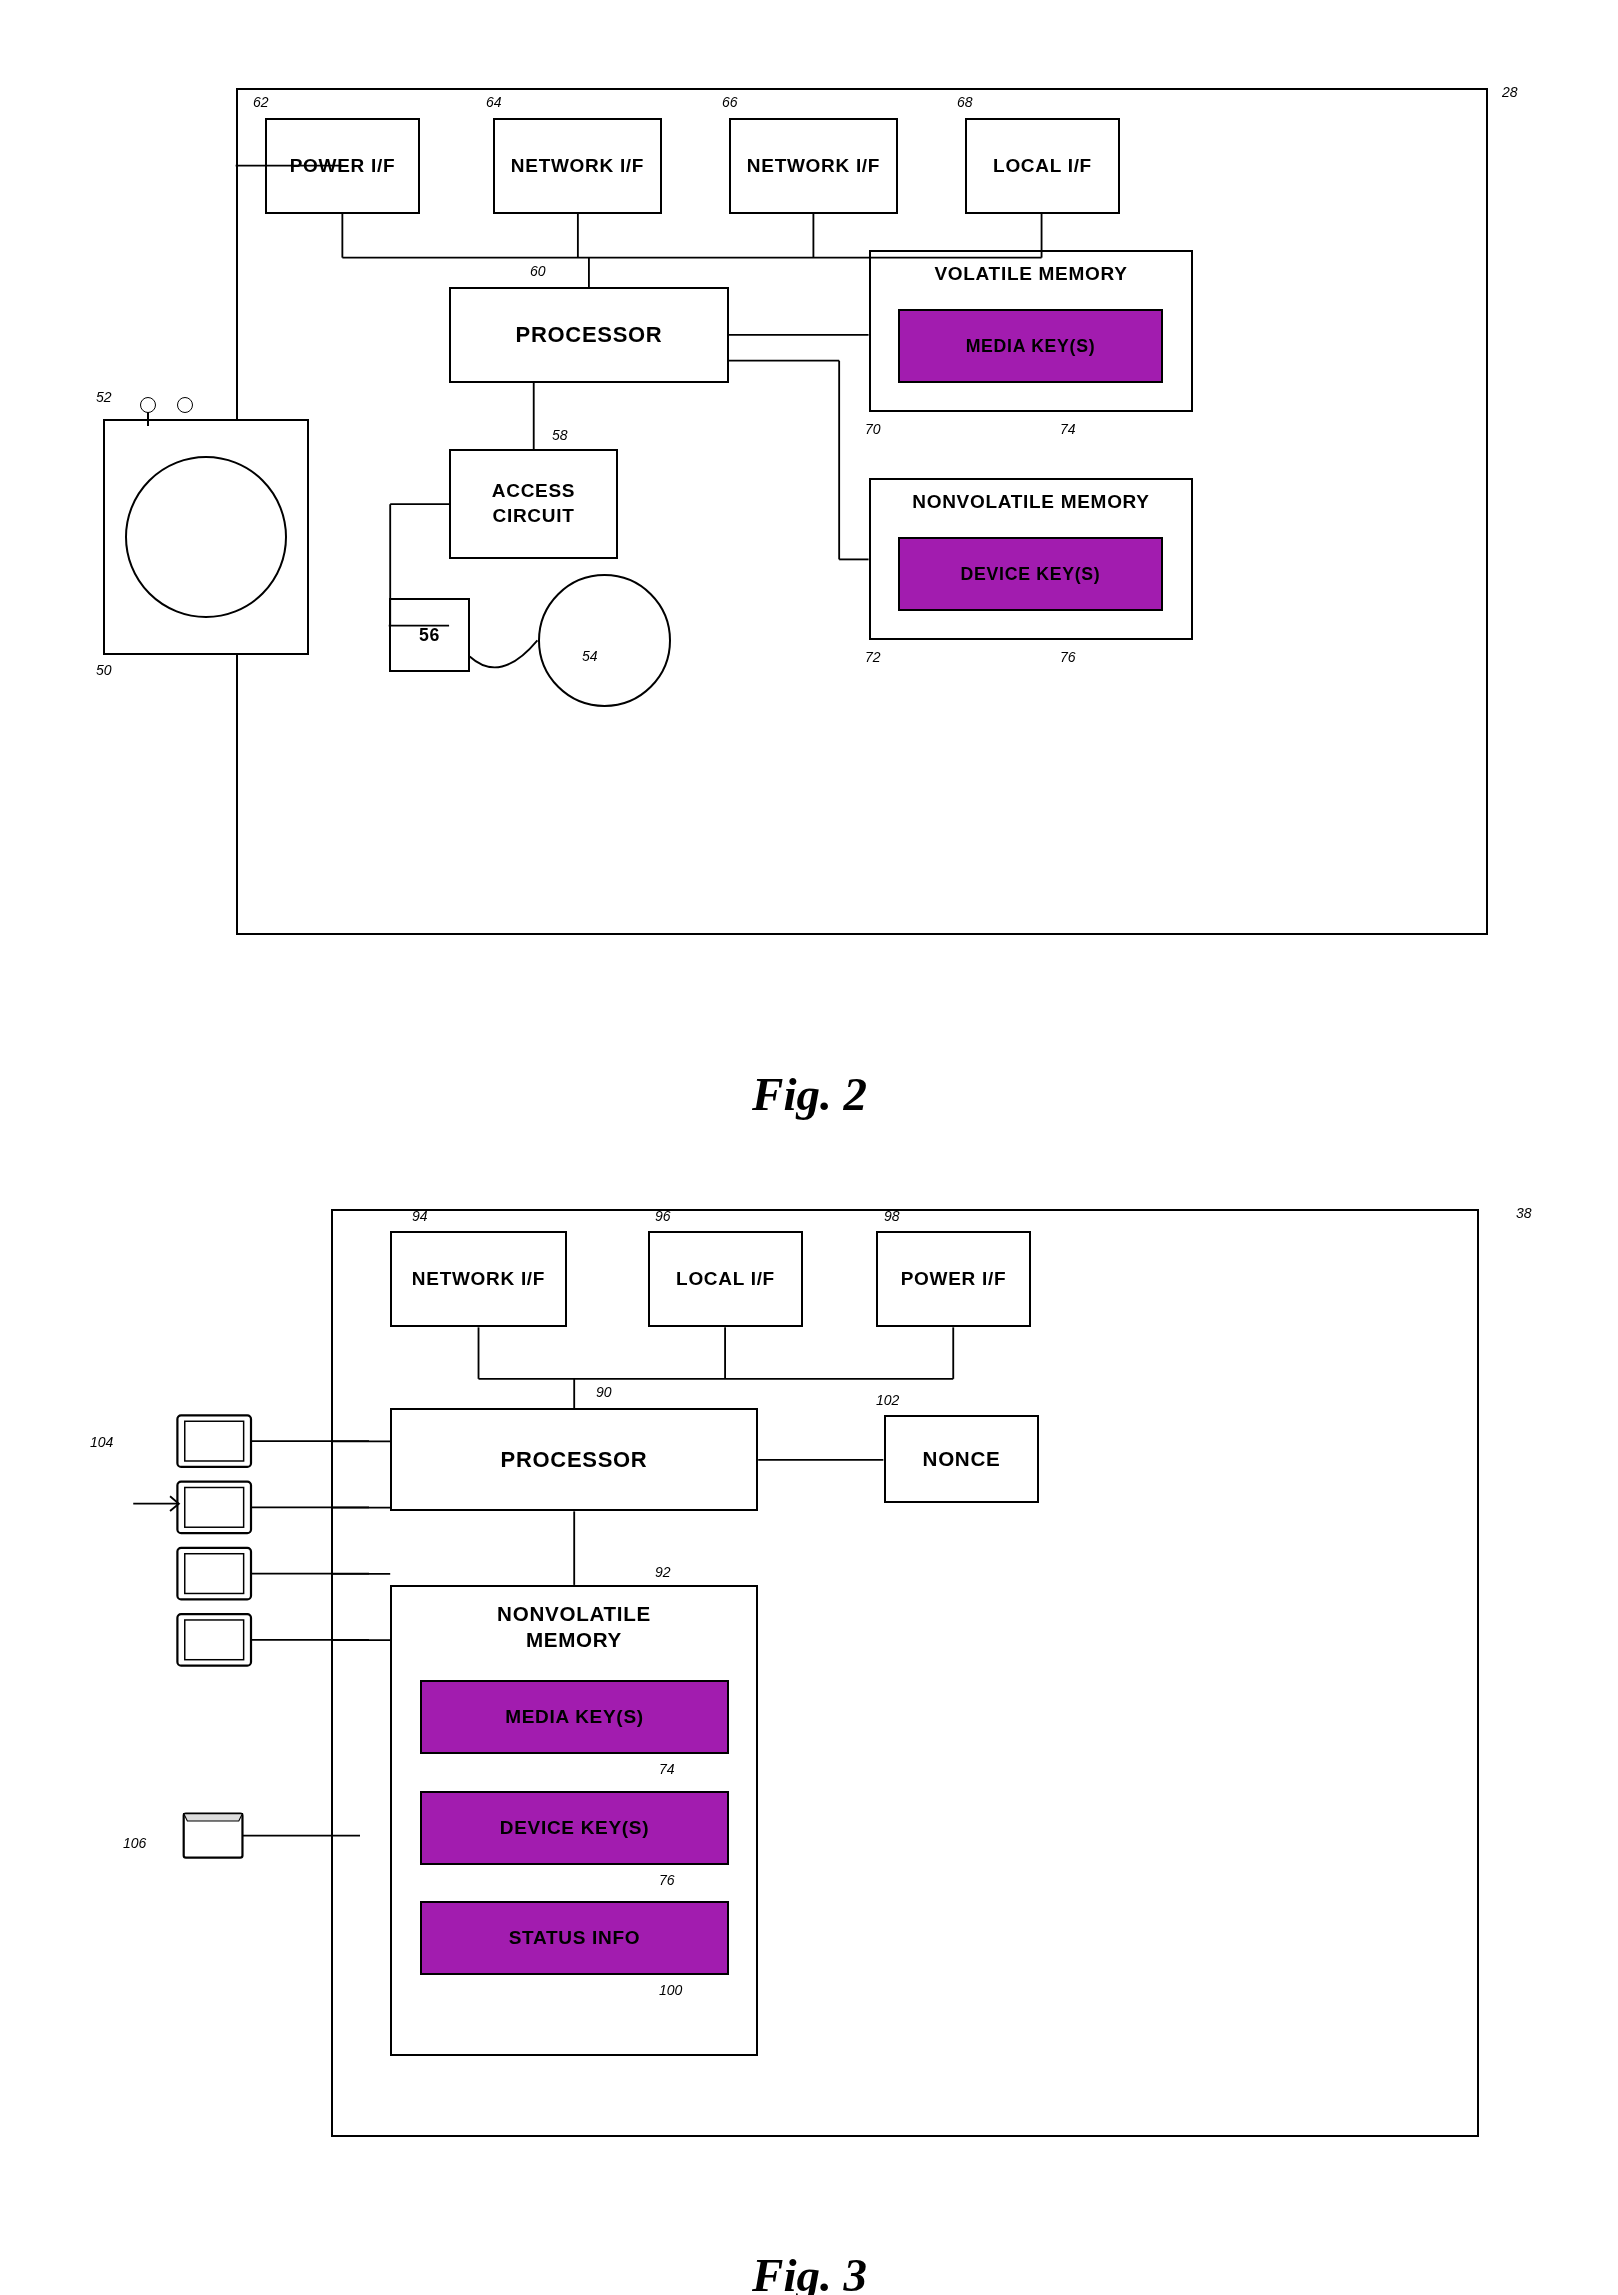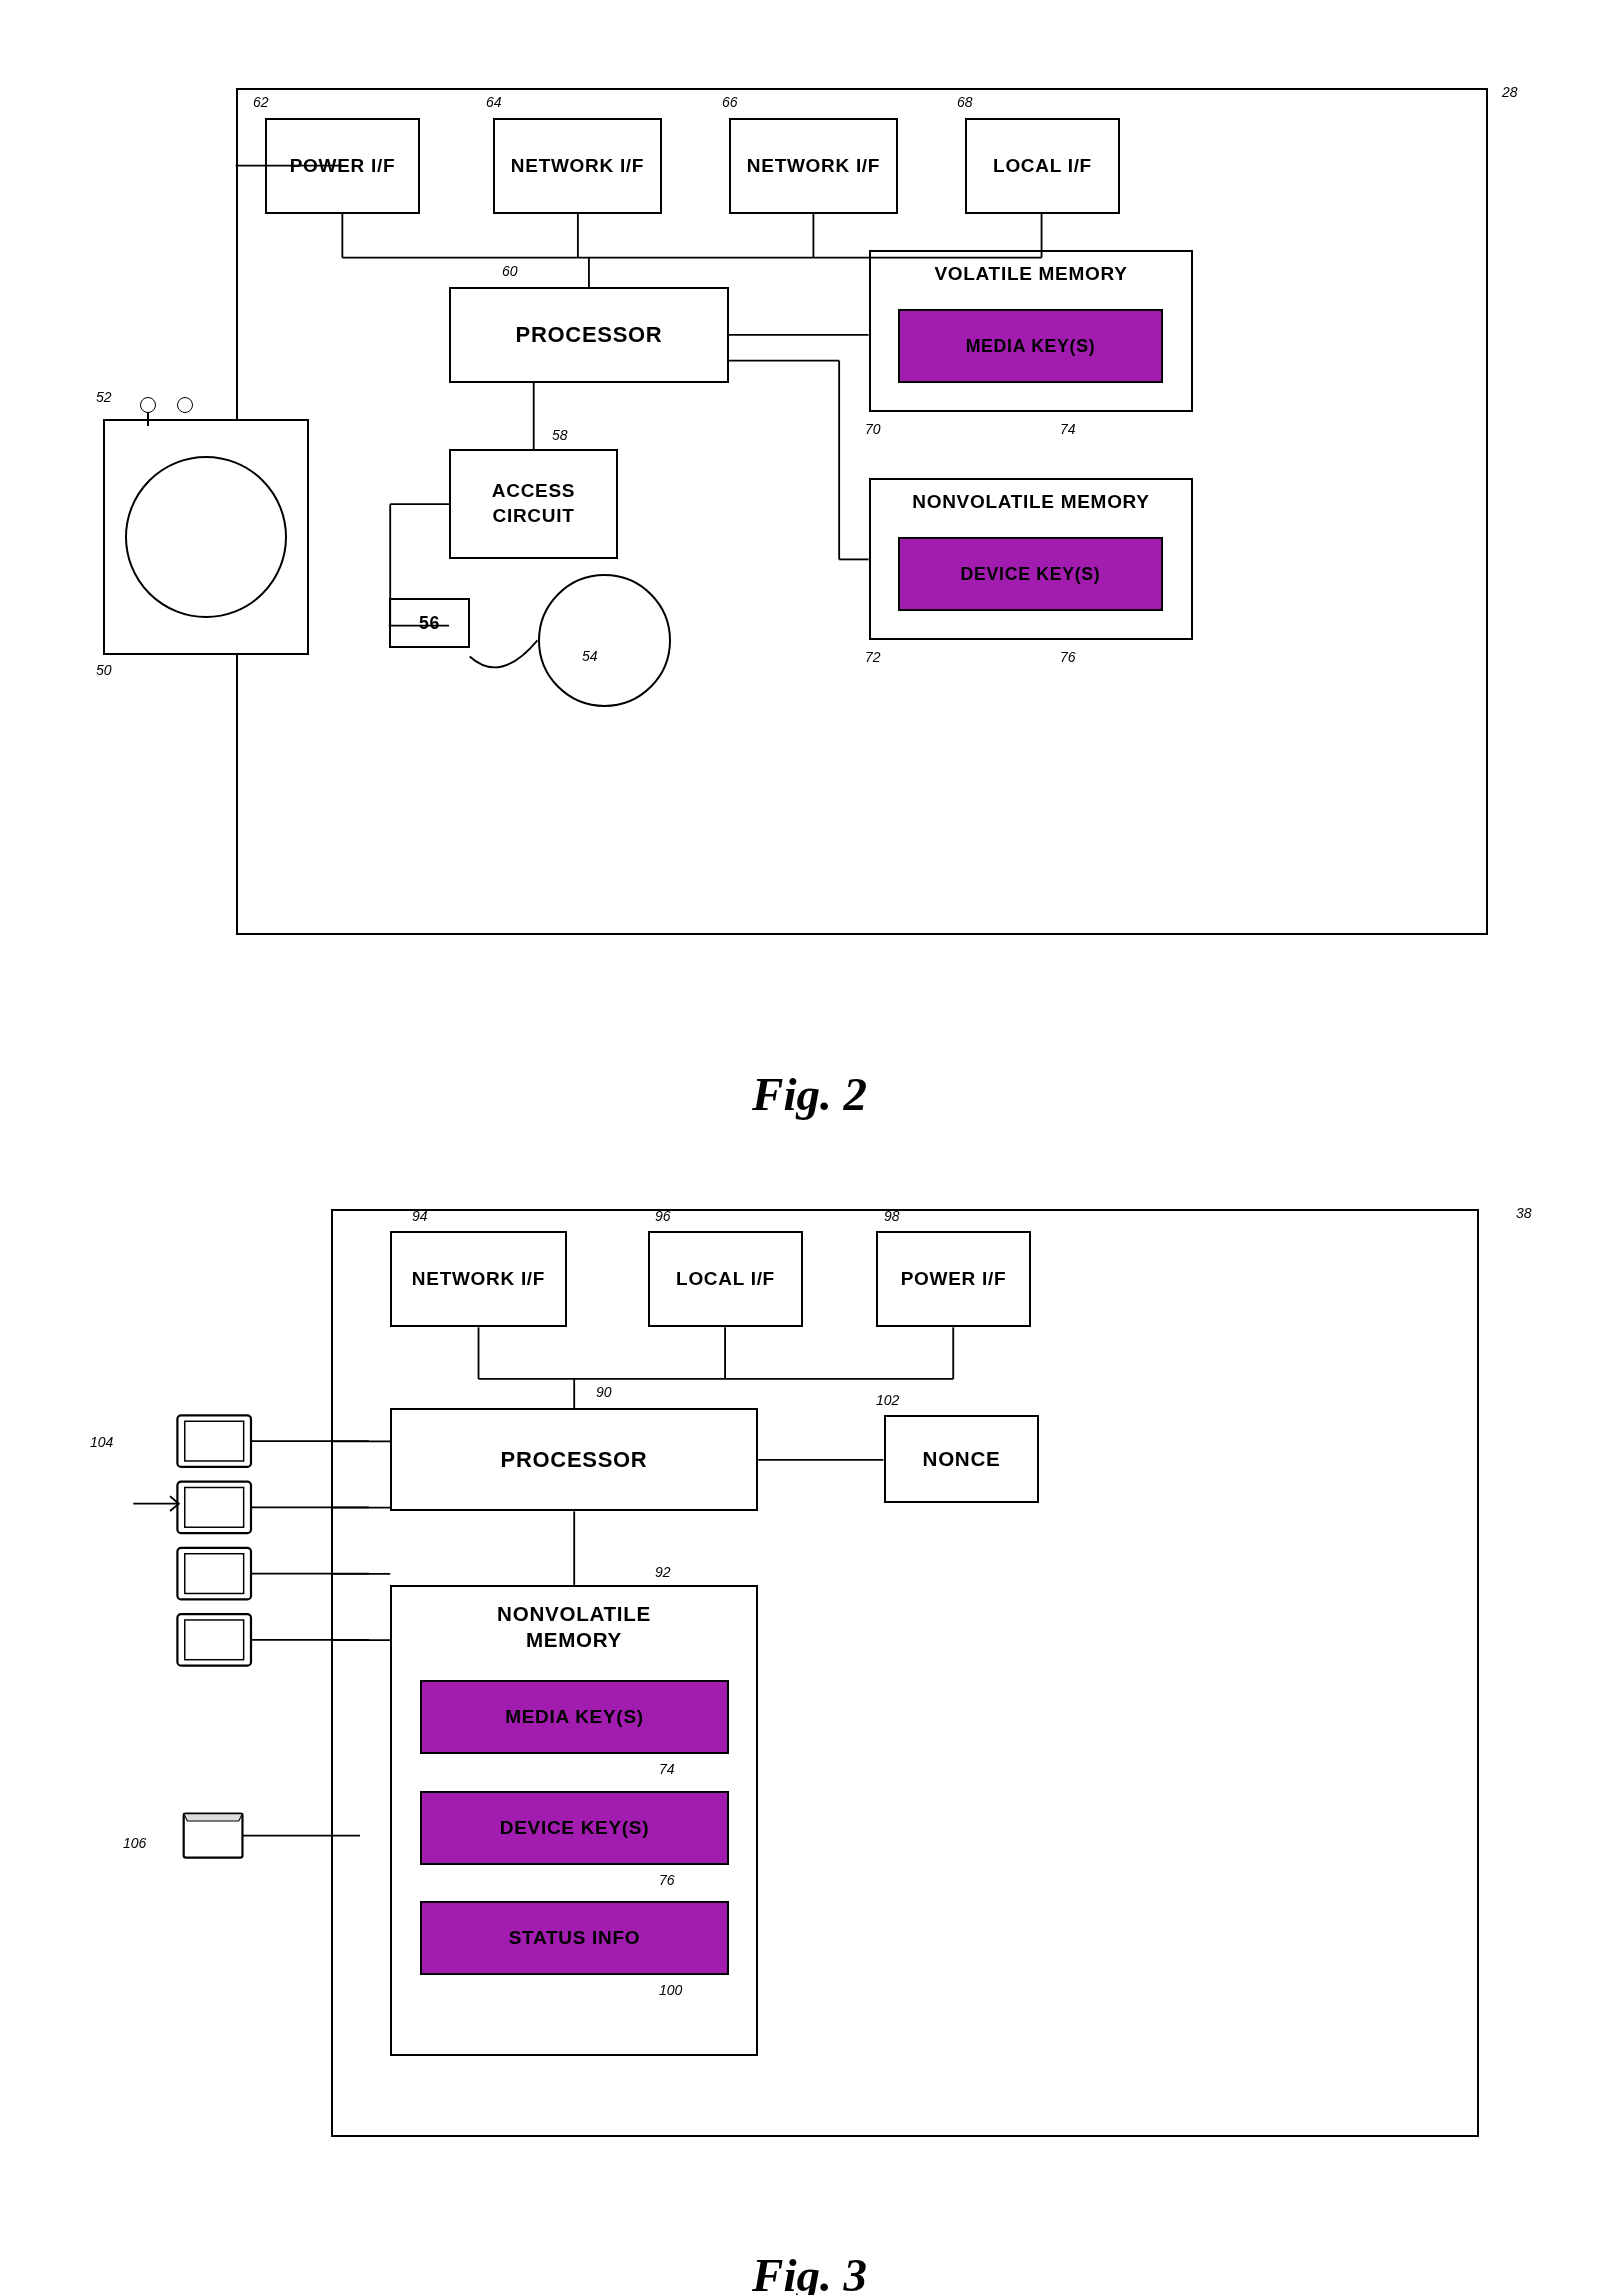--- a/index.html
+++ b/index.html
@@ -143,21 +143,21 @@
 
     <div class="box" style="left:906px; top:74px; width:155px; height:96px; font-size:19px;">
       <span>LOCAL
 I/F</span>
     </div>
     <div class="ref" style="left:898px; top:50px;">68</div>
 
     <div class="box" style="left:390px; top:243px; width:280px; height:96px; font-size:22px;">
       <span>PROCESSOR</span>
     </div>
-    <div class="ref" style="left:443px; top:219px;">60</div>
+    <div class="ref" style="left:471px; top:219px;">60</div>
 
     <div class="box" style="left:390px; top:405px; width:169px; height:110px; font-size:19px;">
       <span>ACCESS
 CIRCUIT</span>
     </div>
     <div class="ref" style="left:493px; top:383px;">58</div>
 
     <div class="box" style="left:810px; top:206px; width:324px; height:162px; font-size:19px; align-items: flex-start; padding-top:10.3px; justify-content: center;">
       <span>VOLATILE MEMORY</span>
     </div>
@@ -189,21 +189,21 @@
       <div class="circle-el" style="position:absolute; left:37px; top:0; width:16px; height:16px; border-width:1.5px;"></div>
 
       <div class="circle-el" style="position:absolute; left:74px; top:0; width:16px; height:16px; border-width:1.5px;"></div>
     </div>
     <div class="ref" style="left:37px; top:345px;">52</div>
     <div class="ref" style="left:37px; top:618px;">50</div>
 
     <div class="circle-el" style="left:479px; top:530px; width:133px; height:133px;"></div>
     <div class="ref" style="left:523px; top:604px;">54</div>
 
-    <div class="box" style="left:330px; top:554px; width:81px; height:50px; font-size:17.7px;">
+    <div class="box" style="left:330px; top:554px; width:81px; height:74px; font-size:17.7px;">
       <span>56</span>
     </div>
 
     <svg class="connector-svg" viewBox="0 0 2000 1350" width="1472" height="994">
 
       <line x1="385" y1="230" x2="385" y2="290"></line>
 
       <line x1="705" y1="230" x2="705" y2="290"></line>
 
       <line x1="1025" y1="230" x2="1025" y2="290"></line>

